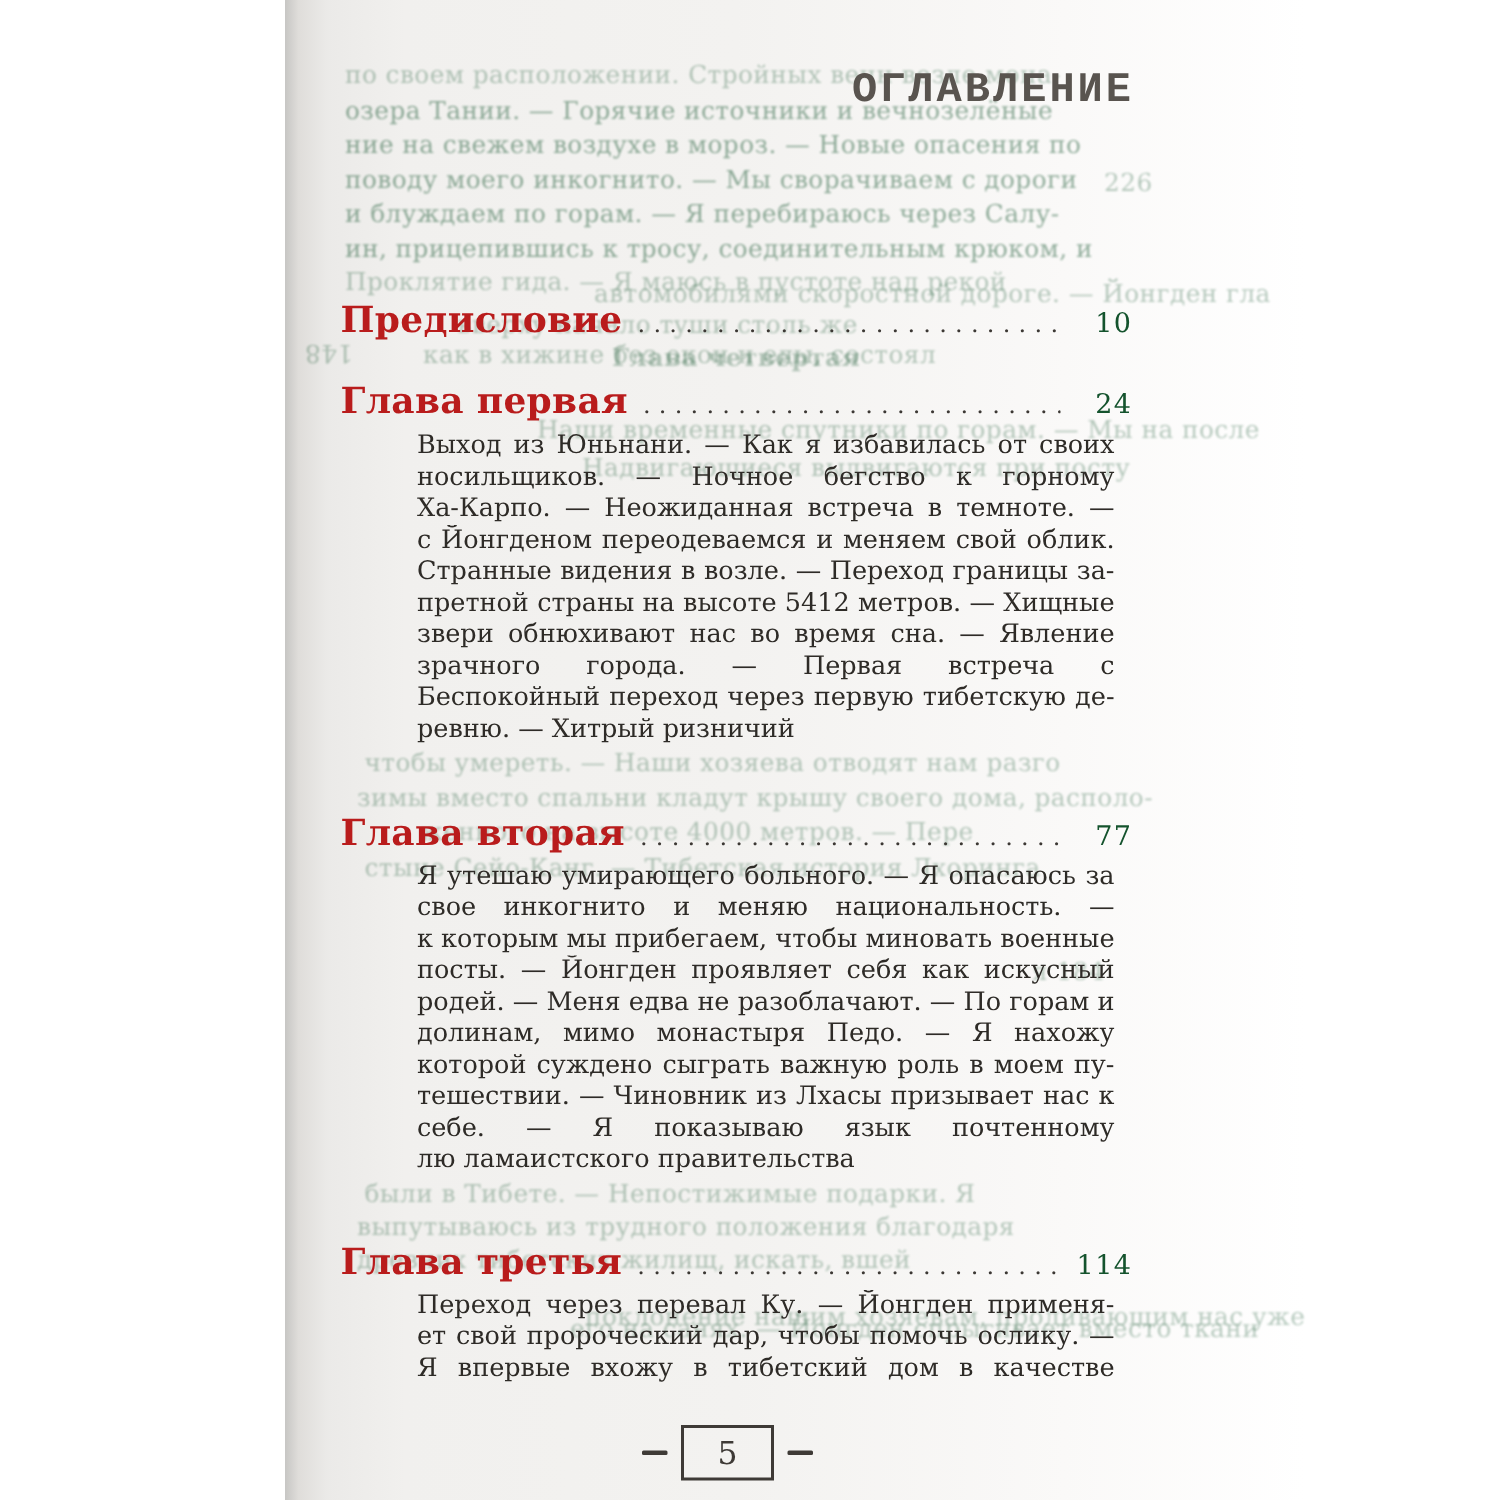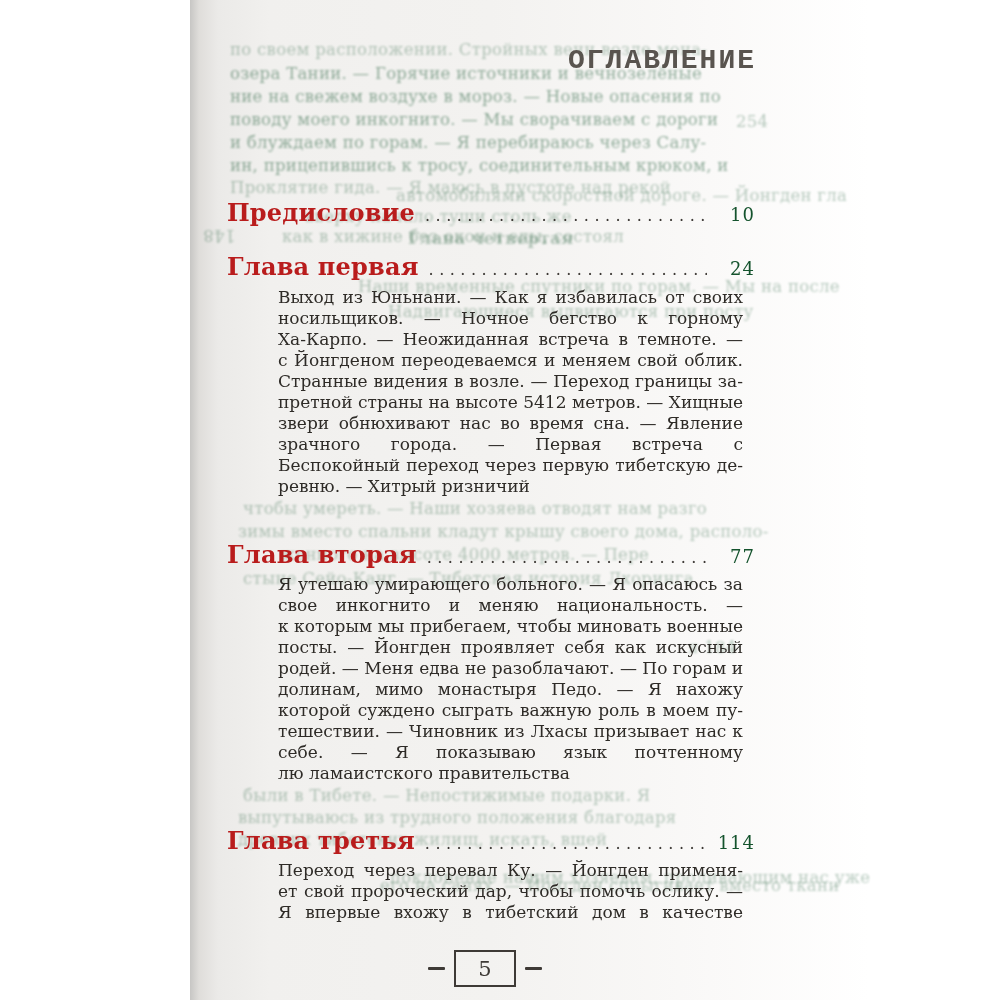--- a/index.html
+++ b/index.html
@@ -71,21 +71,21 @@
 </head>
 <body>
 
 <div class="page"></div>
 
 <div class="ghost-layer" id="ghost-layer">
     <span class="ghost" style="left: 230px; top: 40px;">по своем расположении. Стройных вечн возле мона-</span>
     <span class="ghost strong" style="left: 230px; top: 64px;">озера Тании. — Горячие источники и вечнозелёные</span>
     <span class="ghost strong" style="left: 230px; top: 87px;">ние на свежем воздухе в мороз. — Новые опасения по</span>
     <span class="ghost strong" style="left: 230px; top: 110px;">поводу моего инкогнито. — Мы сворачиваем с дороги</span>
-    <span class="ghost" style="left: 736px; top: 112px;">254</span>
+    <span class="ghost" style="left: 736px; top: 112px;">226</span>
     <span class="ghost strong" style="left: 230px; top: 133px;">и блуждаем по горам. — Я перебираюсь через Салу-</span>
     <span class="ghost strong" style="left: 230px; top: 156px;">ин, прицепившись к тросу, соединительным крюком, и</span>
     <span class="ghost" style="left: 230px; top: 178px;">Проклятие гида. — Я маюсь в пустоте над рекой</span>
     <span class="ghost" style="left: 384px; top: 186px; margin-left: 12px;">автомобилями скоростной дороге. — Йонгден гла</span>
     <span class="ghost" style="left: 305px; top: 207px;">вверху начало туши столь же</span>
     <span class="ghost" style="left: 282px; top: 227px;">как в хижине без окон и еды, состоял</span>
     <span class="ghost" style="left: 203px; top: 226px; transform: rotate(180deg);">148</span>
     <span class="ghost bold" style="left: 408px; top: 229px;">Глава четвертая</span>
     <span class="ghost" style="left: 388px; top: 254px; margin-top: 48px;">Надвигающиеся выдвигаются при посту</span>
     <span class="ghost" style="left: 358px; top: 277px;">Наши временные спутники по горам. — Мы на после</span>

